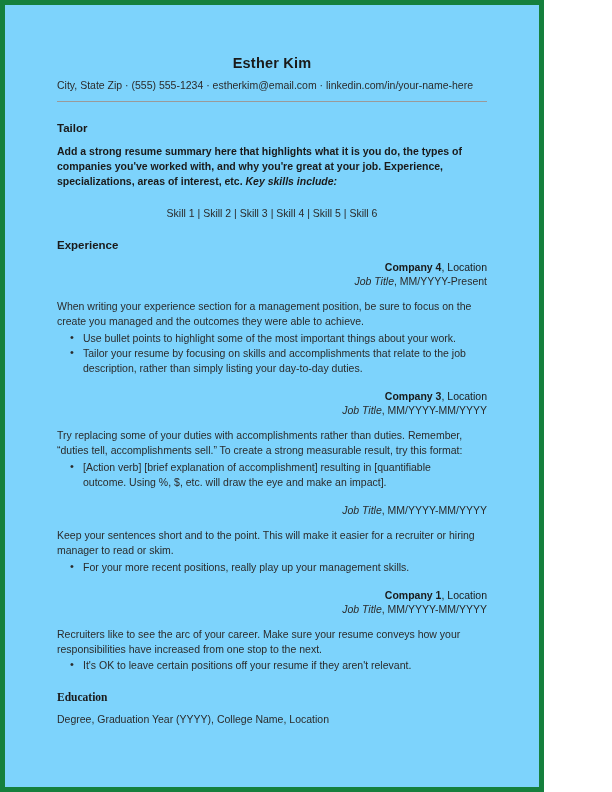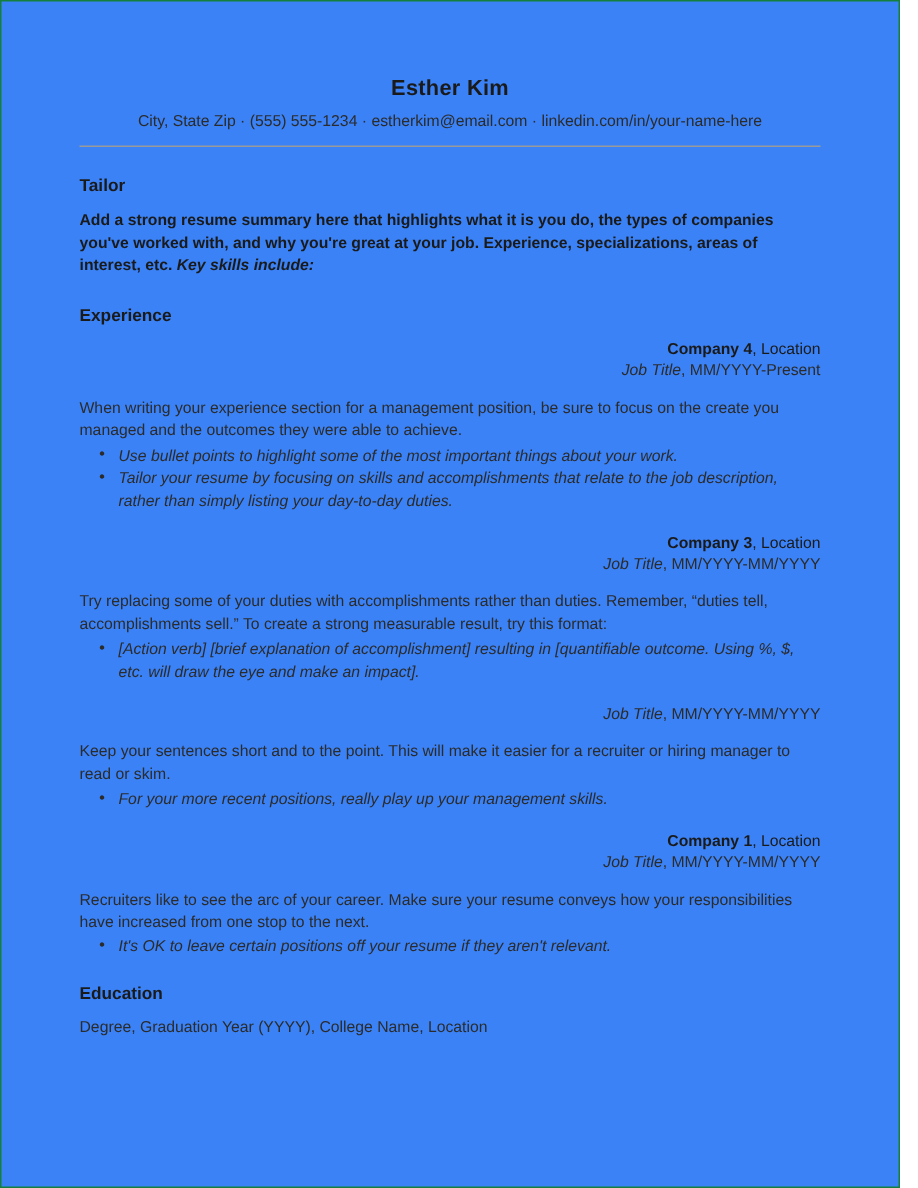--- a/index.html
+++ b/index.html
@@ -9,54 +9,53 @@
   }
   body {
     width: 612px;
     height: 792px;
     font-family: "Liberation Sans", sans-serif;
     color: #231f20;
     -webkit-font-smoothing: antialiased;
   }
   .page {
     position: relative;
-    width: 600px;
+    width: 544px;
     height: 792px;
     box-sizing: border-box;
-    border: 1px solid #15803d;
-    background: #3b82f6;
+    border: 5px solid #15803d;
+    background: #7dd3fc;
     padding: 44px 52px 40px 52px;
   }
 
   
   .name {
     text-align: center;
     font-size: 14.5px;
     font-weight: bold;
     letter-spacing: 0.2px;
     margin: 6px 0 8px 0;
     color: #1a1a1a;
   }
   .contact {
-    text-align: center;
     font-size: 10.5px;
     color: #2b2b2b;
     padding-bottom: 10px;
     border-bottom: 1px solid #9a9a9a;
     margin-bottom: 0;
   }
 
   
   .section-title {
     font-size: 11.5px;
     font-weight: bold;
     color: #1a1a1a;
     margin: 20px 0 10px 0;
   }
-  .section-title.tight { margin-top: 18px; }
+  .section-title.tight { margin-top: 18px; font-family: Liberation Serif, serif; }
 
   
   .summary-body {
     font-size: 10.5px;
     font-weight: bold;
     line-height: 1.42;
     color: #1a1a1a;
     margin: 0;
   }
   .summary-body .ital {
@@ -91,21 +90,20 @@
   .job-desc {
     font-size: 10.5px;
     line-height: 1.42;
     color: #2b2b2b;
     margin: 12px 0 0 0;
   }
   ul.bullets {
     margin: 2px 16px 0 0;
     padding-left: 26px;
     list-style: none;
-    font-style: italic;
   }
   ul.bullets li {
     font-size: 10.5px;
     line-height: 1.42;
     color: #2b2b2b;
     position: relative;
     margin-bottom: 1px;
   }
   ul.bullets li::before {
     content: "\2022";
@@ -126,20 +124,21 @@
 </head>
 <body>
 
 <div class="page">
 
   <div class="name">Esther Kim</div>
   <div class="contact">City, State Zip · (555) 555-1234 · estherkim@email.com · linkedin.com/in/your-name-here</div>
 
   <div class="section-title">Tailor</div>
   <p class="summary-body"><span>Add a strong resume summary here that highlights what it is you do, the types of companies you've worked with, and why you're great at your job. Experience, specializations, areas of interest, etc. </span><span class="ital">Key skills include:</span></p>
+  <p class="skills-line">Skill 1 | Skill 2 | Skill 3 | Skill 4 | Skill 5 | Skill 6</p>
 
   <div class="section-title">Experience</div>
 
   <div class="job">
     <p class="job-company"><span class="co">Company 4</span><span>, Location</span></p>
     <p class="job-title"><span>Job Title</span><span class="dates">, MM/YYYY-Present</span></p>
     <p class="job-desc">When writing your experience section for a management position, be sure to focus on the create you managed and the outcomes they were able to achieve.</p>
     <ul class="bullets">
       <li>Use bullet points to highlight some of the most important things about your work.</li>
       <li>Tailor your resume by focusing on skills and accomplishments that relate to the job description, rather than simply listing your day-to-day duties.</li>

